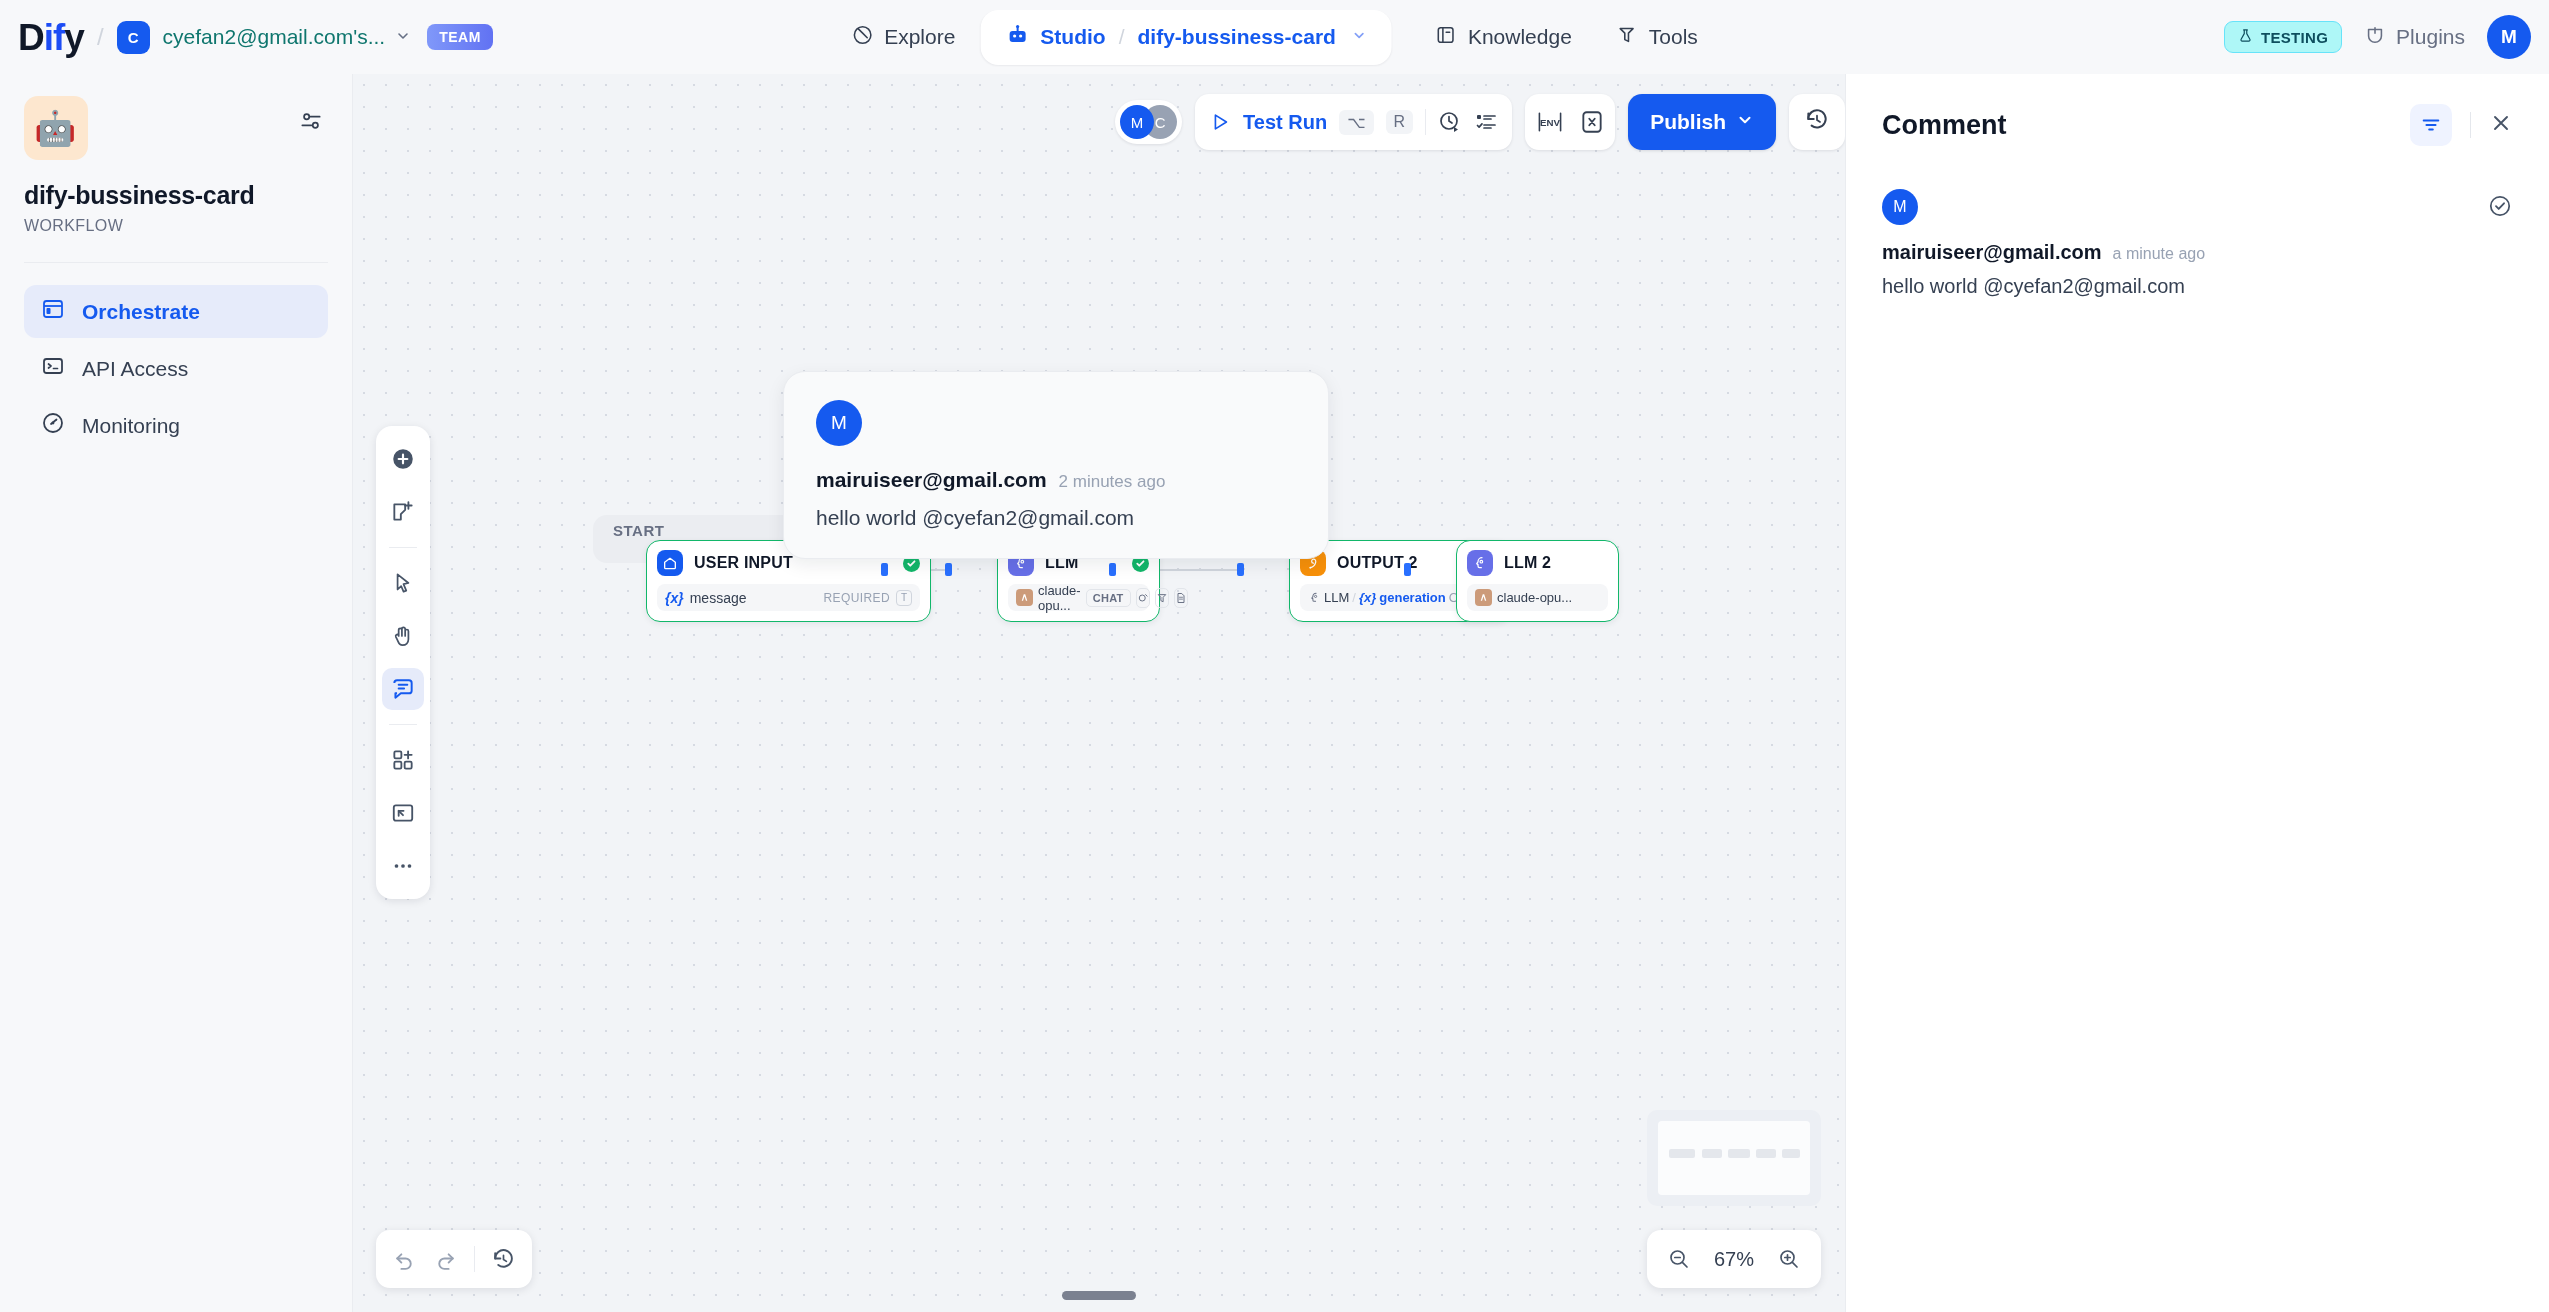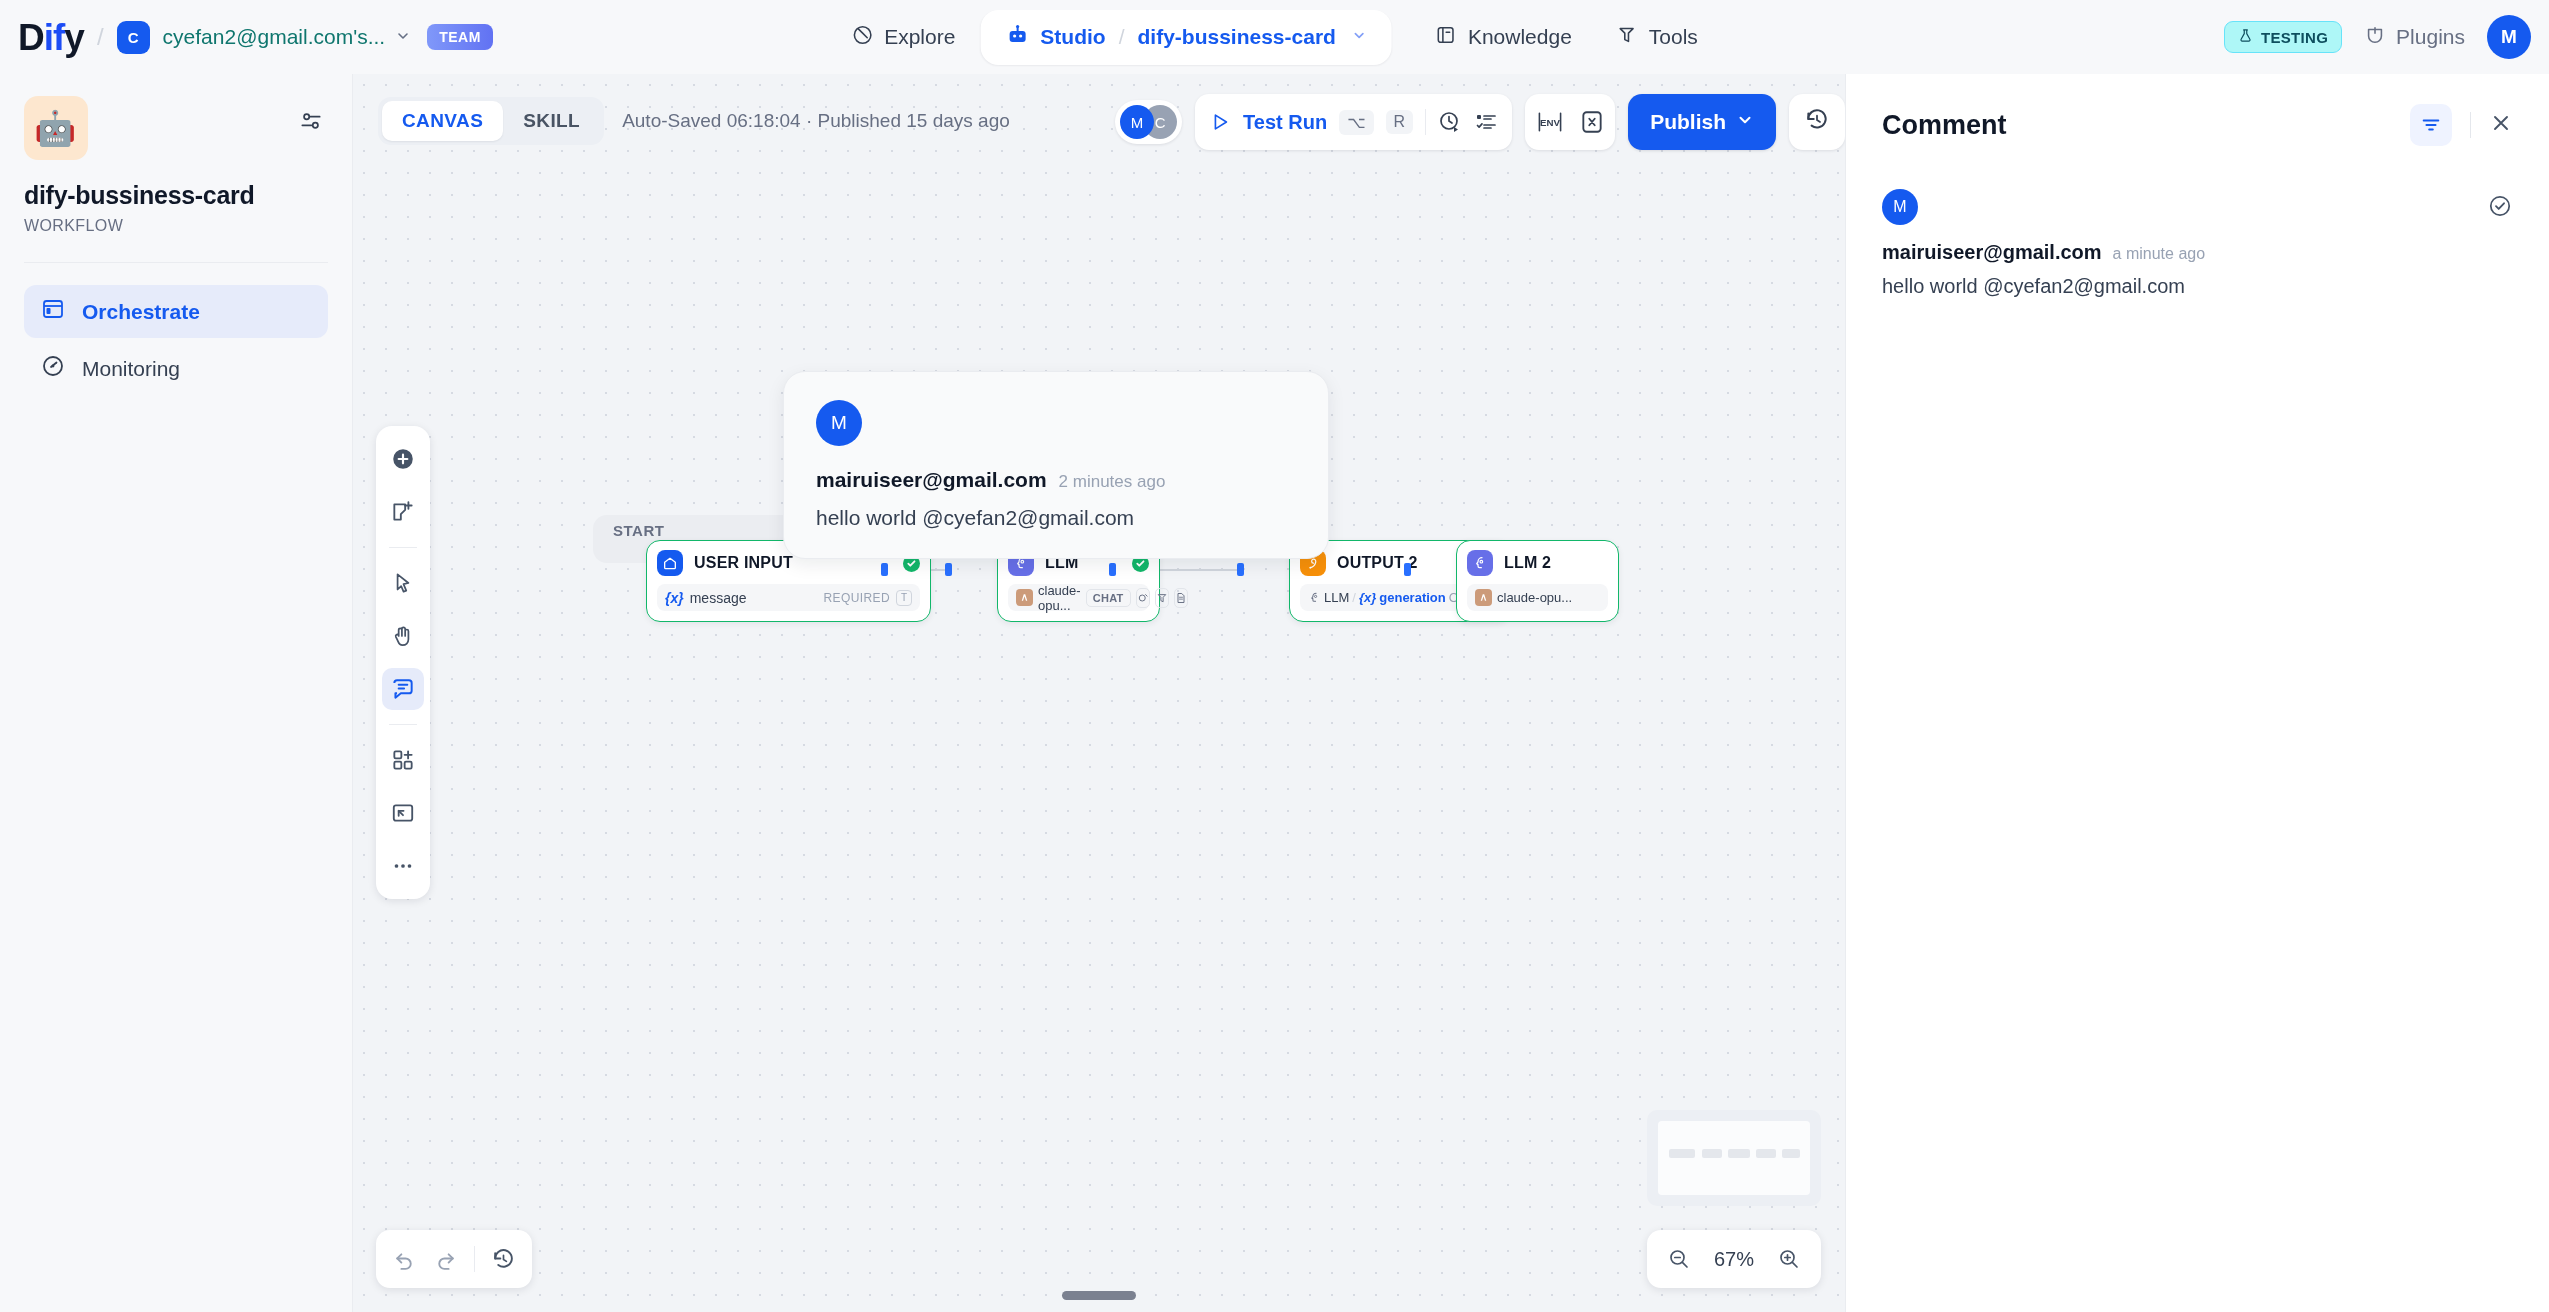--- a/index.html
+++ b/index.html
@@ -379,39 +379,42 @@
               <rect x="3" y="4" width="18" height="16" rx="2.5" stroke="#155aef" stroke-width="1.8"></rect>
               <path d="M3 9h18" stroke="#155aef" stroke-width="1.8"></path>
               <rect x="5.5" y="11" width="4" height="6" rx="1" fill="#155aef"></rect>
             </svg>
         </span>
         <span>Orchestrate</span>
       </div>
       <div class="side-item">
         <span>
           <svg width="24" height="24" viewBox="0 0 24 24" fill="none">
+              <rect x="3" y="5" width="18" height="14" rx="2.5" stroke="#354052" stroke-width="1.8"></rect>
+              <path d="M7.5 10l2.5 2-2.5 2" stroke="#354052" stroke-width="1.7" stroke-linecap="round" stroke-linejoin="round"></path>
+              <path d="M12.5 14.5h4" stroke="#354052" stroke-width="1.7" stroke-linecap="round"></path>
+            </svg>
+        </span>
+        <span>API Access</span>
+      </div>
+      <div class="side-item">
+        <span>
+          <svg width="24" height="24" viewBox="0 0 24 24" fill="none">
               <circle cx="12" cy="12" r="9" stroke="#354052" stroke-width="1.8"></circle>
               <path d="M15.5 8.5L10 13" stroke="#354052" stroke-width="1.8" stroke-linecap="round"></path>
               <circle cx="12" cy="12" r="1.4" fill="#354052"></circle>
             </svg>
         </span>
         <span>Monitoring</span>
       </div>
     </div>
   </div>
 
   <div class="canvas">
 
-    <div class="canvas-topbar">
-      <div class="tab-group">
-        <div class="tab active">CANVAS</div>
-        <div class="tab">SKILL</div>
-      </div>
-      <div class="save-info">Auto-Saved 06:18:04 · Published 15 days ago</div>
-    </div>
 
     <div class="canvas-topright">
       <div class="avatar-group">
         <div class="av m">M</div>
         <div class="av c">C</div>
       </div>
 
       <div class="run-bar">
         <span class="icon-btn">
           <svg width="22" height="22" viewBox="0 0 24 24" fill="none">

